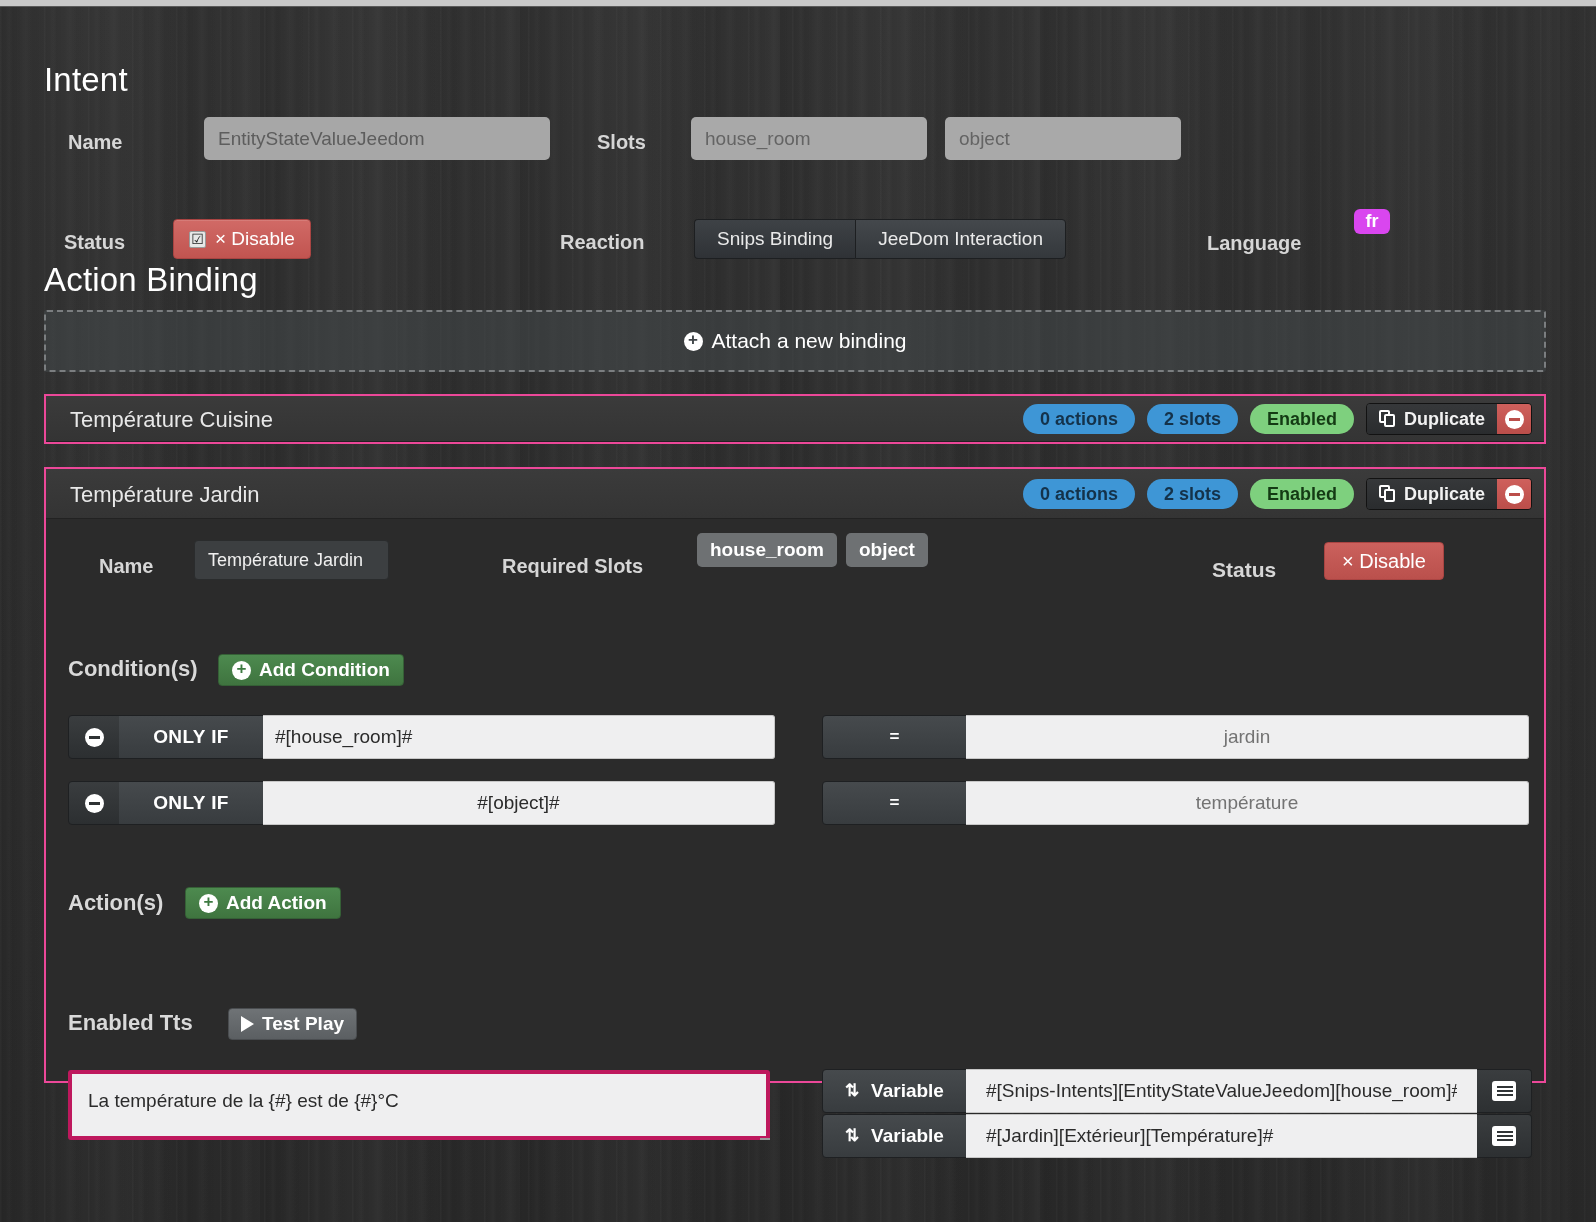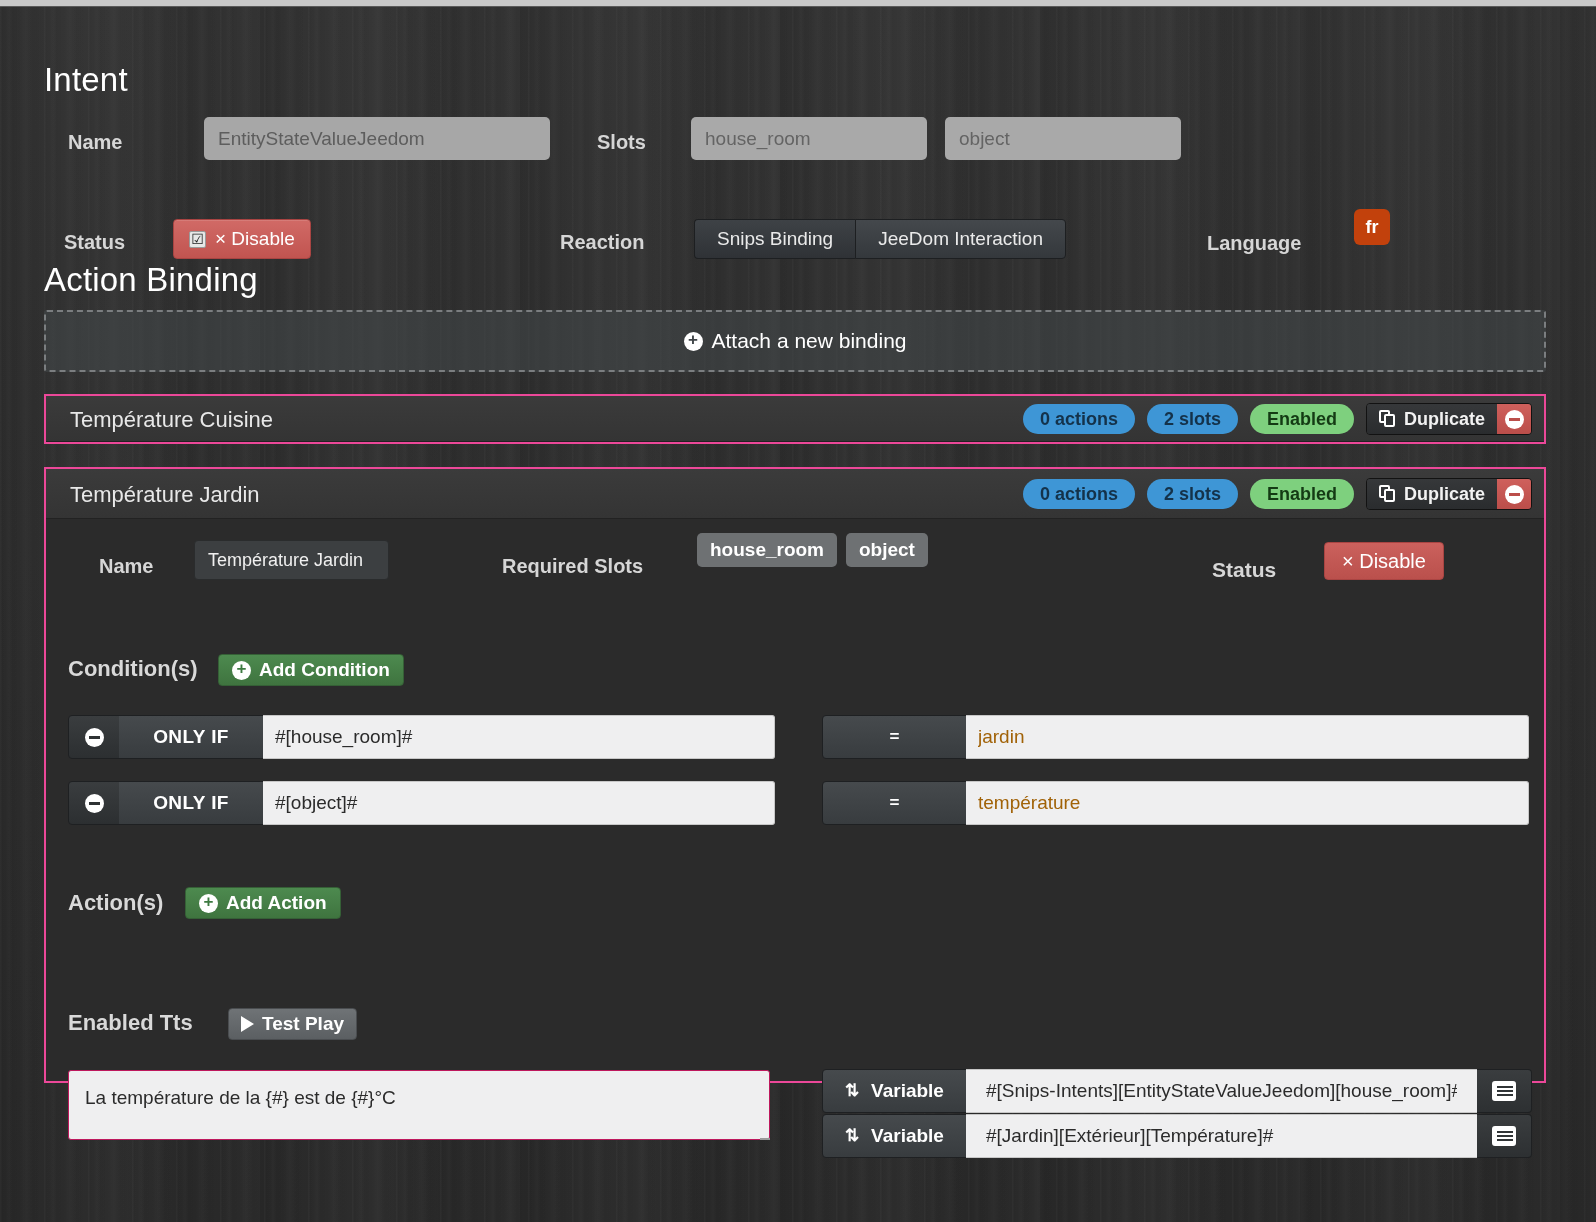--- a/index.html
+++ b/index.html
@@ -67,22 +67,22 @@
   .btn-group { position:absolute; left:650px; top:10px; display:flex; }
   .btn-group > div {
     height:40px; display:flex; align-items:center; justify-content:center;
     background:linear-gradient(#3e4246,#2f3236); border:1px solid #1d1f21;
     color:#eaeaea; font-size:19px; padding:0 22px;
   }
   .btn-group > div:first-child { border-radius:4px 0 0 4px; border-right:none; }
   .btn-group > div:last-child { border-radius:0 4px 4px 0; background:linear-gradient(#44484c,#34383c); }
   .language-lbl { position:absolute; left:1163px; top:23px; }
   .lang-badge {
-    position:absolute; left:1310px; top:0px; width:36px; height:36px;
-    background:#c2410c; border-radius:6px; color:#fff;
+    position:absolute; left:1310px; top:0px; width:36px; height:25px;
+    background:#d946ef; border-radius:6px; color:#fff;
     font-size:18px; font-weight:bold; display:flex; align-items:center; justify-content:center;
   }
 
   
   .ab-title { position:absolute; left:44px; top:237px; }
   .attach-box {
     position:absolute; left:44px; top:286px; width:1502px; height:62px;
     border:2px dashed #7b7e80; border-radius:3px;
     background:rgba(68,72,74,.55);
     display:flex; align-items:center; justify-content:center;
@@ -178,27 +178,28 @@
   }
   .op-tag {
     position:absolute; left:0; top:0; width:145px; height:44px;
     background:linear-gradient(#464a4d,#383c3f); border:1px solid #1e2022; border-radius:4px 0 0 4px;
     display:flex; align-items:center; justify-content:center;
     color:#fff; font-size:17px; font-weight:bold;
   }
   .op-input {
     position:absolute; left:144px; top:0; height:44px;
     background:#efeff0; border:1px solid #c7c7c7; border-left:none; border-radius:0 3px 3px 0;
-    font-size:19px; color:#a16207; padding:0 12px;
-    font-family:"Liberation Sans", sans-serif;
+    font-size:19px; color:#737373; padding:0 12px;
+    font-family:"Liberation Sans", sans-serif;
+    text-align:center;
   }
 
   .tts-area {
     position:absolute; left:68px; top:1046px; width:702px; height:70px;
-    background:#efeff0; border:1px solid #be185d; border-radius:3px;
+    background:#efeff0; border:4px solid #be185d; border-radius:3px;
     font-size:19px; color:#2b2b2b; padding:14px 16px; resize:none;
     font-family:"Liberation Sans", sans-serif; line-height:1.35;
   }
   .tts-handle { position:absolute; left:758px; top:1104px; width:12px; height:12px; }
   .tts-handle::after { content:""; position:absolute; right:0; bottom:0; width:10px; height:2px; background:#9a9a9a; }
 
   .var-row { position:absolute; height:44px; }
   .var-tag {
     position:absolute; left:0; top:0; width:145px; height:44px;
     background:linear-gradient(#464a4d,#383c3f); border:1px solid #1e2022; border-radius:4px 0 0 4px;
@@ -345,21 +346,21 @@
   <div class="cond-row" style="left:822px; top:691px; width:707px;">
     <span class="op-tag">=</span>
     <input class="op-input" style="width: 563px;" readonly="" value="jardin">
   </div>
 
   <div class="cond-row" style="left:68px; top:757px; width:707px;">
     <span class="cr-minus">
         <span class="minus-circle dark"></span>
       </span>
     <span class="cr-tag">ONLY IF</span>
-    <input class="cr-input" style="width: 512px;" readonly="" value="#[object]#">
+    <input class="cr-input" style="width: 512px; text-align: center;" readonly="" value="#[object]#">
   </div>
   <div class="cond-row" style="left:822px; top:757px; width:707px;">
     <span class="op-tag">=</span>
     <input class="op-input" style="width: 563px;" readonly="" value="température">
   </div>
 
   <span class="sub-lbl" style="position:absolute; left:68px; top:866px;">Action(s)</span>
   <div class="green-btn" style="position:absolute; left:185px; top:863px;">
     <span class="plus-circle onGreen">+</span>
     <span>Add Action</span>

